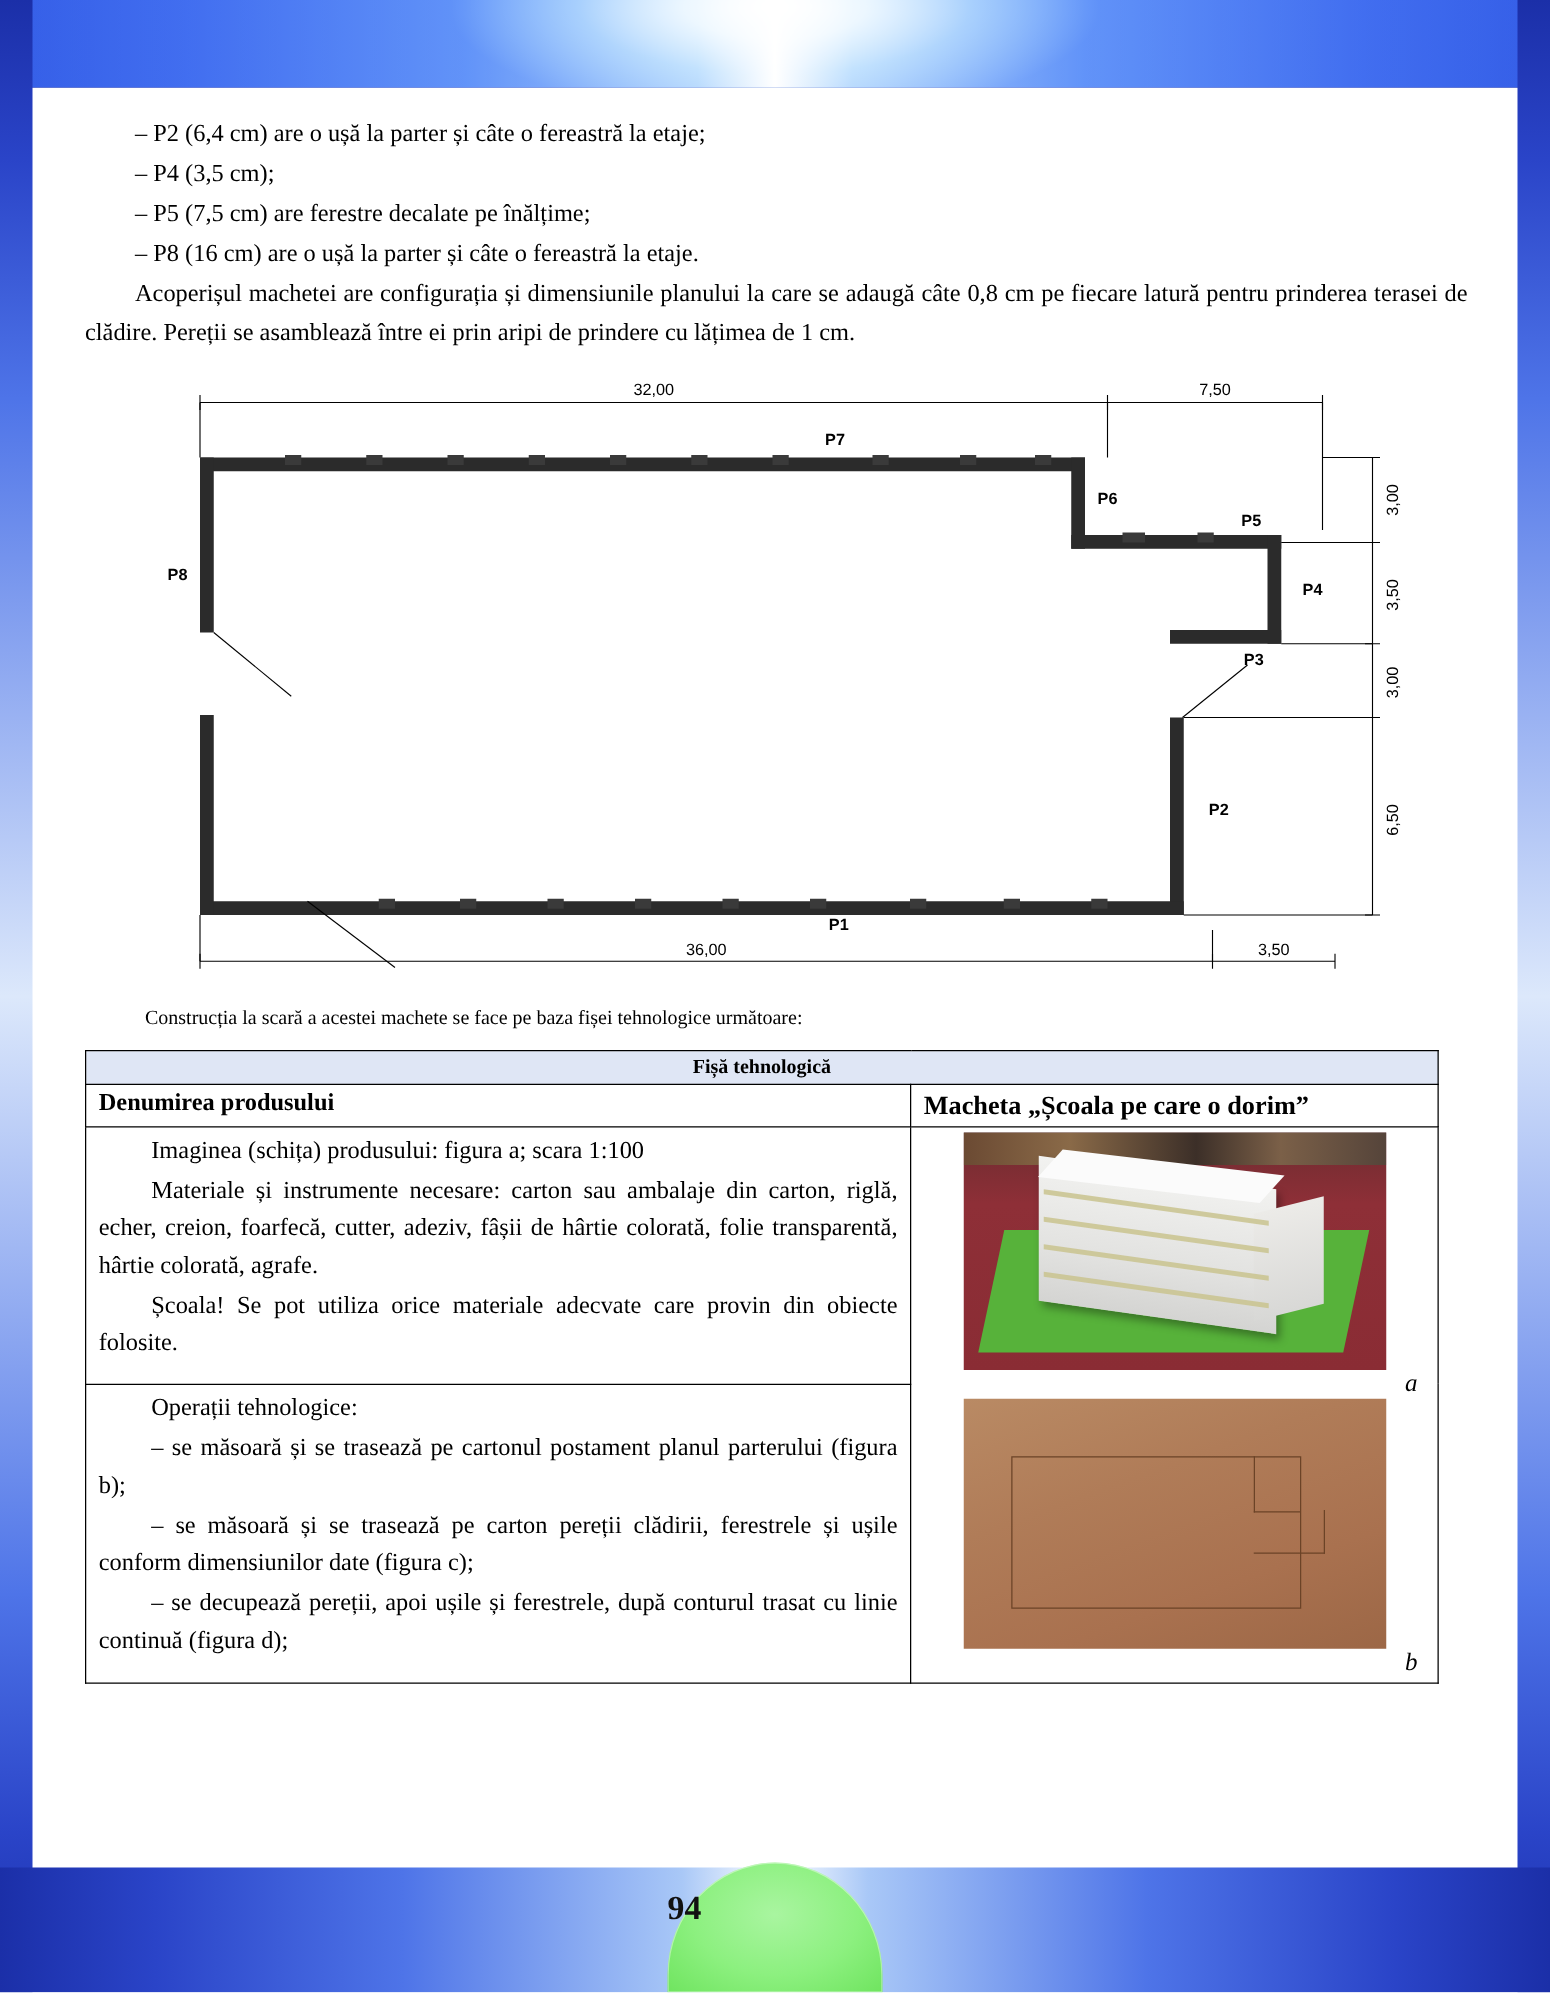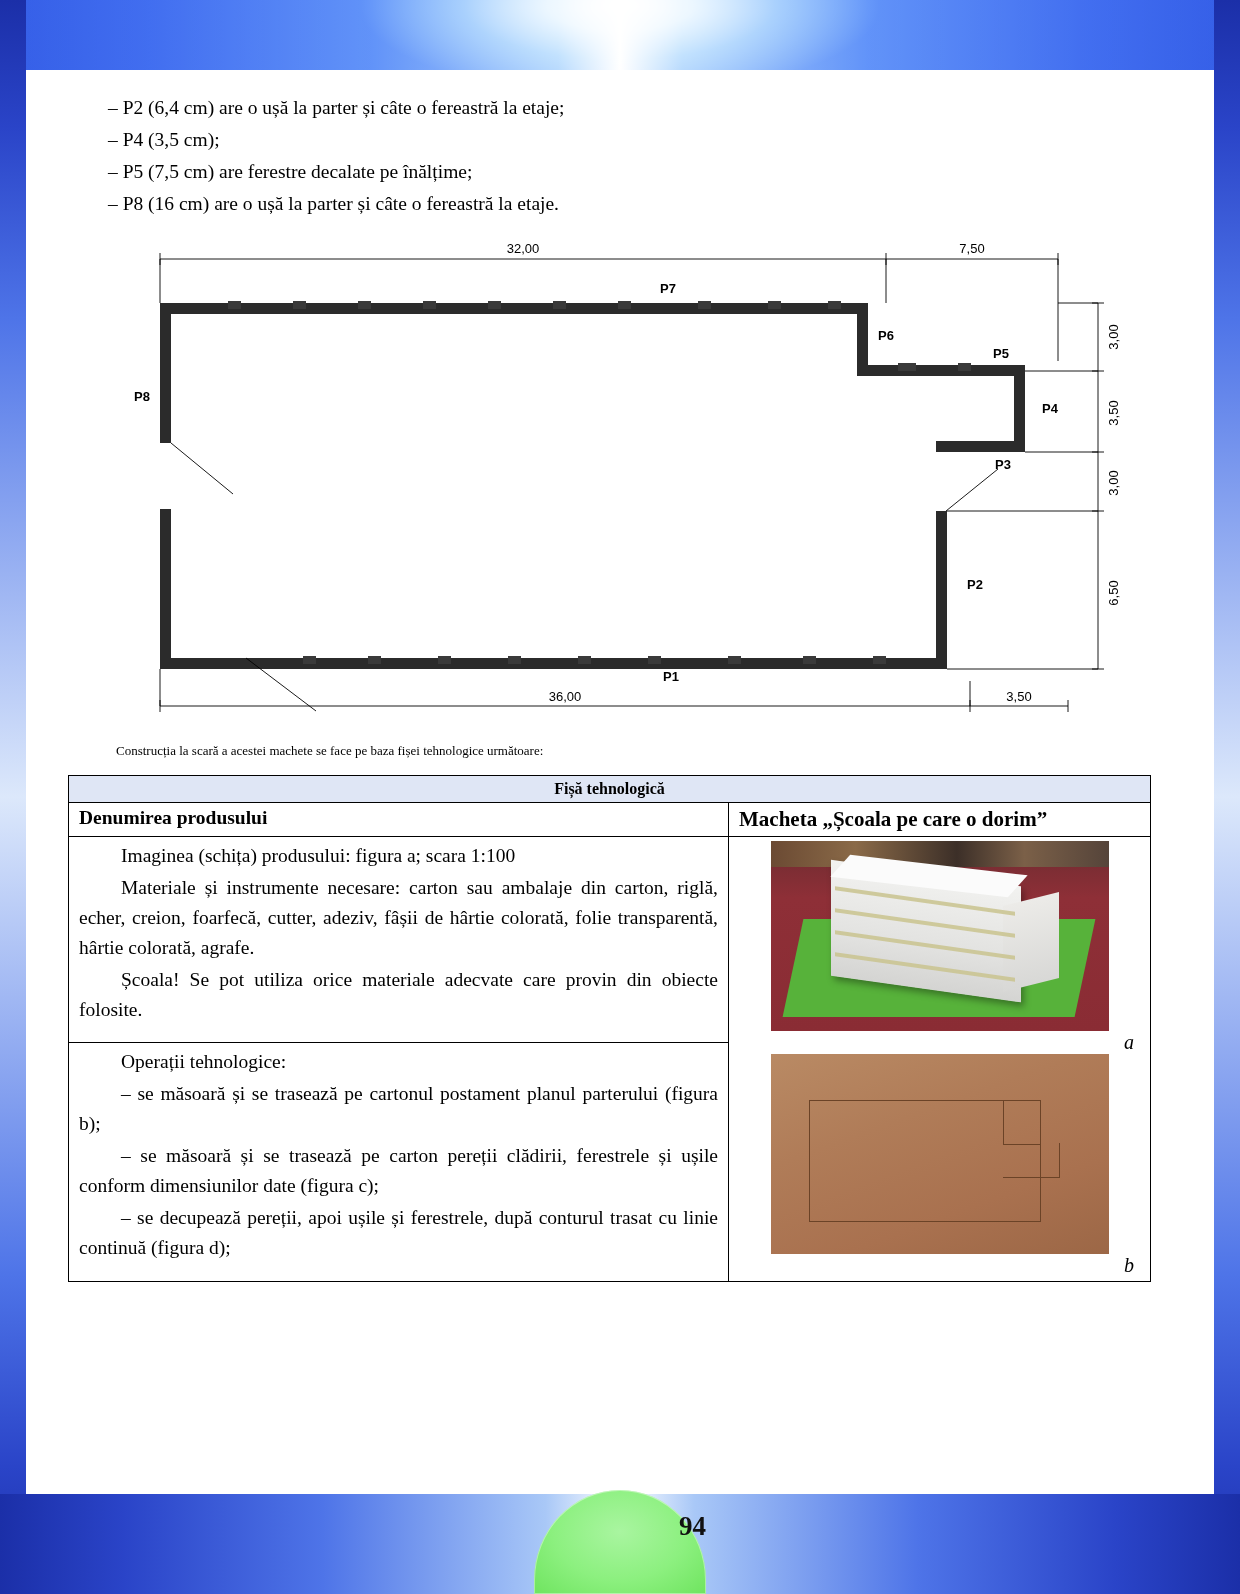--- a/index.html
+++ b/index.html
@@ -39,21 +39,21 @@
   .page-number-bubble {
     position: absolute;
     left: 534px; bottom: 0px;
     width: 172px; height: 104px;
     background: radial-gradient(ellipse at 50% 40%, #a9f5a0 0%, #8cf07f 55%, #6fe45f 100%);
     border-radius: 86px 86px 0 0 / 90px 90px 0 0;
     box-shadow: 0 0 0 1px rgba(255,255,255,.4) inset;
   }
   .page-number {
     position: absolute; left: 534px; bottom: 52px; width: 172px;
-    text-align: right;
+    text-align: left;
     font-family: "Liberation Serif", serif;
     font-weight: bold; font-size: 27px; color: #111;
   }
 
   
   .content {
     position: absolute;
     left: 68px; top: 92px;
     width: 1106px;
   }
@@ -70,21 +70,21 @@
   .figure-wrap {
     position: relative;
     margin-top: 22px;
     width: 1106px;
     height: 490px;
   }
 
   
   .caption-line {
     margin-top: 12px;
-    font-size: 13px;
+    font-size: 16px;
     text-indent: 48px;
   }
 
   
   table.fisa {
     margin-top: 16px;
     border-collapse: collapse;
     width: 1082px;
     table-layout: fixed;
   }
@@ -189,20 +189,21 @@
   <div class="band-bottom"></div>
   <div class="page-number-bubble"></div>
   <div class="page-number">94</div>
 
   <div class="content">
 
     <p class="para indent">– P2 (6,4 cm) are o ușă la parter și câte o fereastră la etaje;</p>
     <p class="para indent">– P4 (3,5 cm);</p>
     <p class="para indent">– P5 (7,5 cm) are ferestre decalate pe înălțime;</p>
     <p class="para indent">– P8 (16 cm) are o ușă la parter și câte o fereastră la etaje.</p>
+    <p class="para indent">Acoperișul machetei are configurația și dimensiunile planului la care se adaugă câte 0,8 cm pe fiecare latură pentru prinderea terasei de clădire. Pereții se asamblează între ei prin aripi de prindere cu lățimea de 1 cm.</p>
 
     <div class="figure-wrap">
       <svg width="1106" height="490" viewBox="0 0 1106 490">
         <g stroke="#000" fill="none" stroke-width="0.9">
 
           <line x1="92" y1="18" x2="818" y2="18"></line>
           <line x1="92" y1="12" x2="92" y2="24"></line>
           <line x1="818" y1="12" x2="818" y2="24"></line>
 
           <line x1="818" y1="18" x2="990" y2="18"></line>

